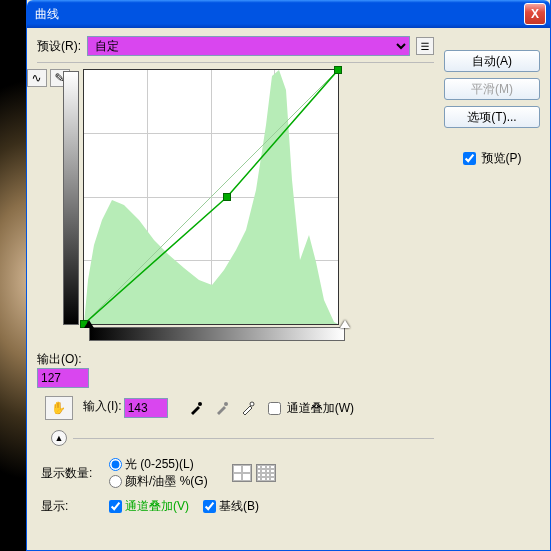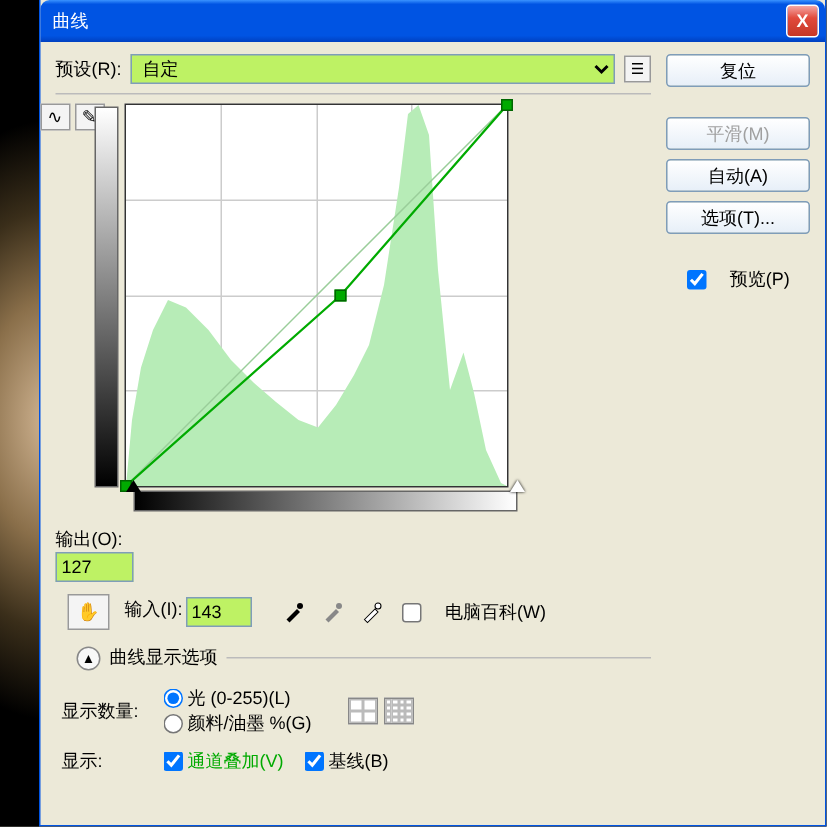--- a/index.html
+++ b/index.html
@@ -8,21 +8,21 @@
 .watermark{position:absolute;right:8px;bottom:8px;color:rgba(255,150,200,0.3);font-size:14px;letter-spacing:2px}
 .dialog{position:absolute;left:26px;top:0;width:525px;height:551px;background:#ECE9D8;border:1px solid #0054E3;border-top:none}
 .titlebar{height:28px;background:linear-gradient(to bottom,#3A93FF 0%,#0054E3 10%,#0054E3 85%,#0040C0 100%);display:flex;align-items:center;padding:0 4px 0 8px;border-radius:6px 6px 0 0}
 .titlebar-text{color:#fff;font-weight:normal;flex:1}
 .close-btn{width:22px;height:22px;background:linear-gradient(to bottom,#F5A6A3,#E14A3C 40%,#C53727);border:1px solid #fff;border-radius:3px;color:#fff;display:flex;align-items:center;justify-content:center;font-weight:bold;font-size:13px}
 .body{padding:8px 10px;display:flex;gap:10px}
 .left{flex:1}
 .right{width:96px;display:flex;flex-direction:column;gap:6px;align-items:stretch}
 .row{display:flex;align-items:center;gap:6px;margin-bottom:6px}
 .label{white-space:nowrap}
-select,input[type=text]{border:1px solid #7F9DB9;background:#bef264;height:20px;padding:0 3px}
+select,input[type=text]{border:1px solid #7F9DB9;background:#d946ef;height:20px;padding:0 3px}
 .preset-select{flex:1}
 .mini-icon{width:18px;height:18px;border:1px solid #999;background:#f4f4f4;display:flex;align-items:center;justify-content:center;font-size:10px}
 .btn{height:22px;border:1px solid #7F9DB9;background:linear-gradient(to bottom,#fff,#E7EFF8);border-radius:3px;display:flex;align-items:center;justify-content:center;padding:0 4px}
 .btn.primary{border:2px solid #4A7EBB}
 .btn.disabled{color:#A0A0A0}
 .channel-row{margin-left:28px;margin-bottom:4px}
 .channel-select{width:145px;background:#BEE0FF;border:1px dotted #333}
 .arrow{position:relative;width:60px;height:16px}
 .arrow svg{position:absolute;left:-8px;top:-2px}
 .tool-col{display:flex;flex-direction:column;gap:3px;width:22px;align-items:center}
@@ -39,21 +39,21 @@
 .hgrad-row{display:flex;align-items:flex-start;gap:6px;margin-top:2px;margin-left:26px}
 .hgrad-wrap{position:relative}
 .hgrad{width:256px;height:14px;background:linear-gradient(to right,#000,#fff);border:1px solid #666}
 .tri{position:absolute;top:-7px;width:0;height:0;border-left:5px solid transparent;border-right:5px solid transparent;border-bottom:8px solid #000}
 .tri.white{border-bottom-color:#fff;filter:drop-shadow(0 0 1px #000)}
 .below-row{display:flex;align-items:center;gap:10px;margin-top:8px;margin-left:8px}
 .hand-tool{width:28px;height:24px;border:1px solid #999;background:#f4f4f4;display:flex;align-items:center;justify-content:center}
 .input-box{display:flex;flex-direction:row;gap:2px}
 .eyedroppers{display:flex;gap:6px;margin-left:8px}
 .eye{width:20px;height:20px;display:flex;align-items:center;justify-content:center}
-.chk-row{display:flex;align-items:center;gap:13px}
+.chk-row{display:flex;align-items:center;gap:3px}
 .expand-row{display:flex;align-items:center;gap:6px;margin:10px 0 10px 14px}
 .expand-btn{width:16px;height:16px;border:1px solid #888;border-radius:50%;background:#f8f8f8;display:flex;align-items:center;justify-content:center;font-size:9px}
 .hr{flex:1;height:1px;background:#bbb}
 .option-grid{display:grid;grid-template-columns:68px 1fr;row-gap:8px;align-items:center;margin-left:4px}
 .radio-group{display:flex;flex-direction:column;gap:0}
 .inline-checks{display:flex;gap:14px;flex-wrap:wrap}
 .grid-icons{display:flex;gap:4px;margin-left:14px}
 .grid-ico{width:20px;height:18px;border:1px solid #888;background:#fff;display:grid}
 .grid-ico.g2{grid-template:repeat(2,1fr)/repeat(2,1fr)}
 .grid-ico.g4{grid-template:repeat(4,1fr)/repeat(4,1fr)}
@@ -155,27 +155,26 @@
           </div>
           <div class="eye">
             <svg width="16" height="16">
                 <path d="M3 13 L10 6 L12 8 L5 15 Z" fill="#fff" stroke="#000" stroke-width="0.7"></path>
                 <circle cx="12" cy="4" r="2" fill="#fff" stroke="#000" stroke-width="0.7"></circle>
               </svg>
           </div>
         </div>
         <label class="chk-row">
           <input type="checkbox" style="">
-            <span>电脑百科(W)</span>
+            <span>通道叠加(W)</span>
         </label>
       </div>
 
       <div class="expand-row">
         <div class="expand-btn">▲</div>
-        <span>曲线显示选项</span>
         <div class="hr"></div>
       </div>
 
       <div class="option-grid">
         <span class="label">显示数量:</span>
         <div style="display:flex;align-items:center;gap:10px">
           <div class="radio-group">
             <label><input type="radio" name="amt" checked="" style=""><span>光 (0-255)(L)</span></label>
             <label><input type="radio" name="amt" style=""><span>颜料/油墨 %(G)</span></label>
           </div>
@@ -211,29 +210,26 @@
         <div class="inline-checks">
           <label><input type="checkbox" checked="" style=""><span style="color:#00aa00">通道叠加(V)</span></label>
           <label><input type="checkbox" checked="" style=""><span>基线(B)</span></label>
         </div>
         <span></span>
 
       </div>
     </div>
 
     <div class="right">
+      <div style="height:8px"></div>
       <div class="btn">
-          <span>复位</span>
-        </div>
-      <div style="height:8px"></div>
+          <span>自动(A)</span>
+        </div>
       <div class="btn disabled">
           <span>平滑(M)</span>
-        </div>
-      <div class="btn">
-          <span>自动(A)</span>
         </div>
       <div class="btn">
           <span>选项(T)...</span>
         </div>
       <div style="height:10px"></div>
       <label class="chk-row" style="justify-content:center">
         <input type="checkbox" checked="" style="">
           <span>预览(P)</span>
       </label>
     </div>

